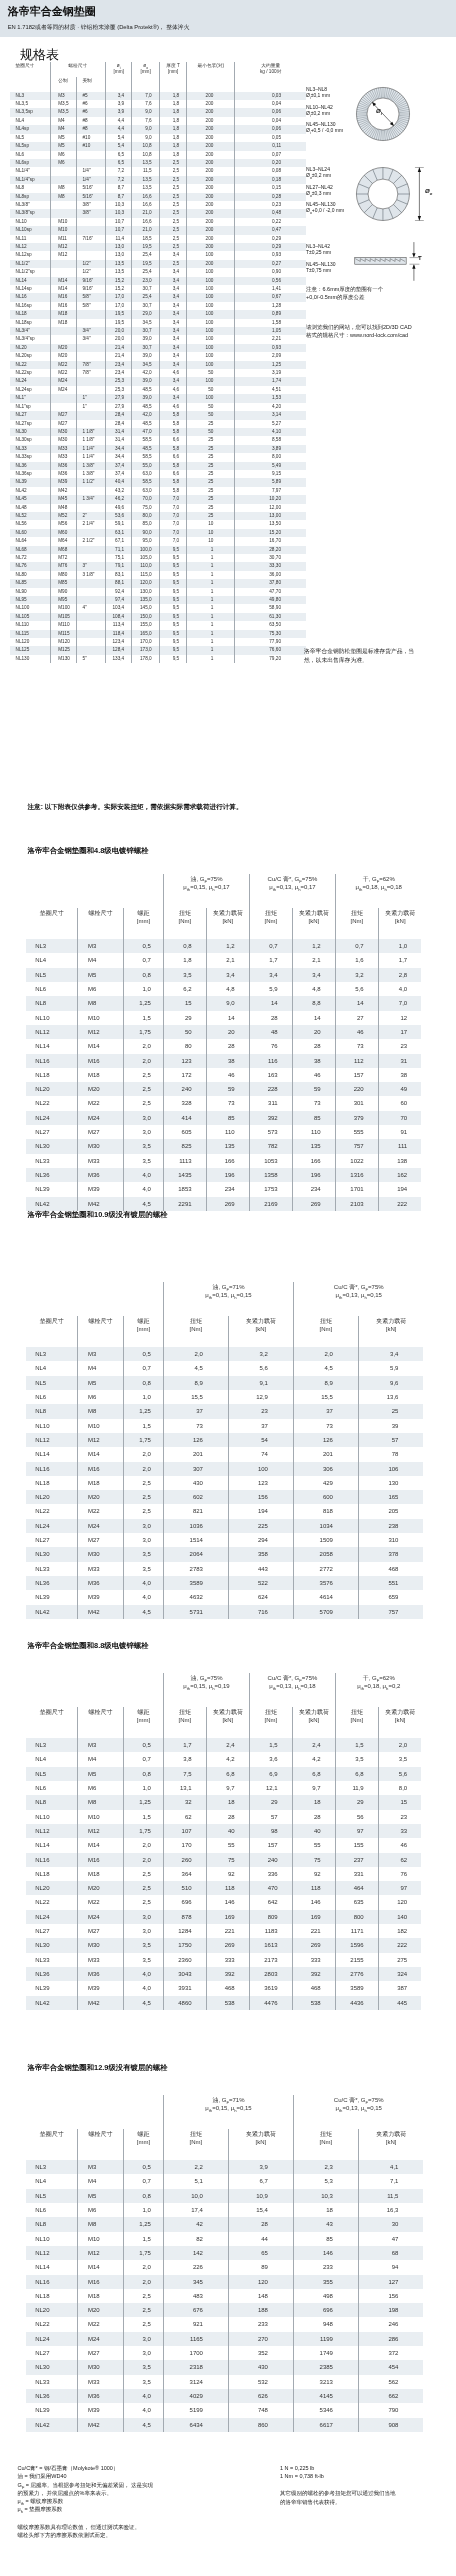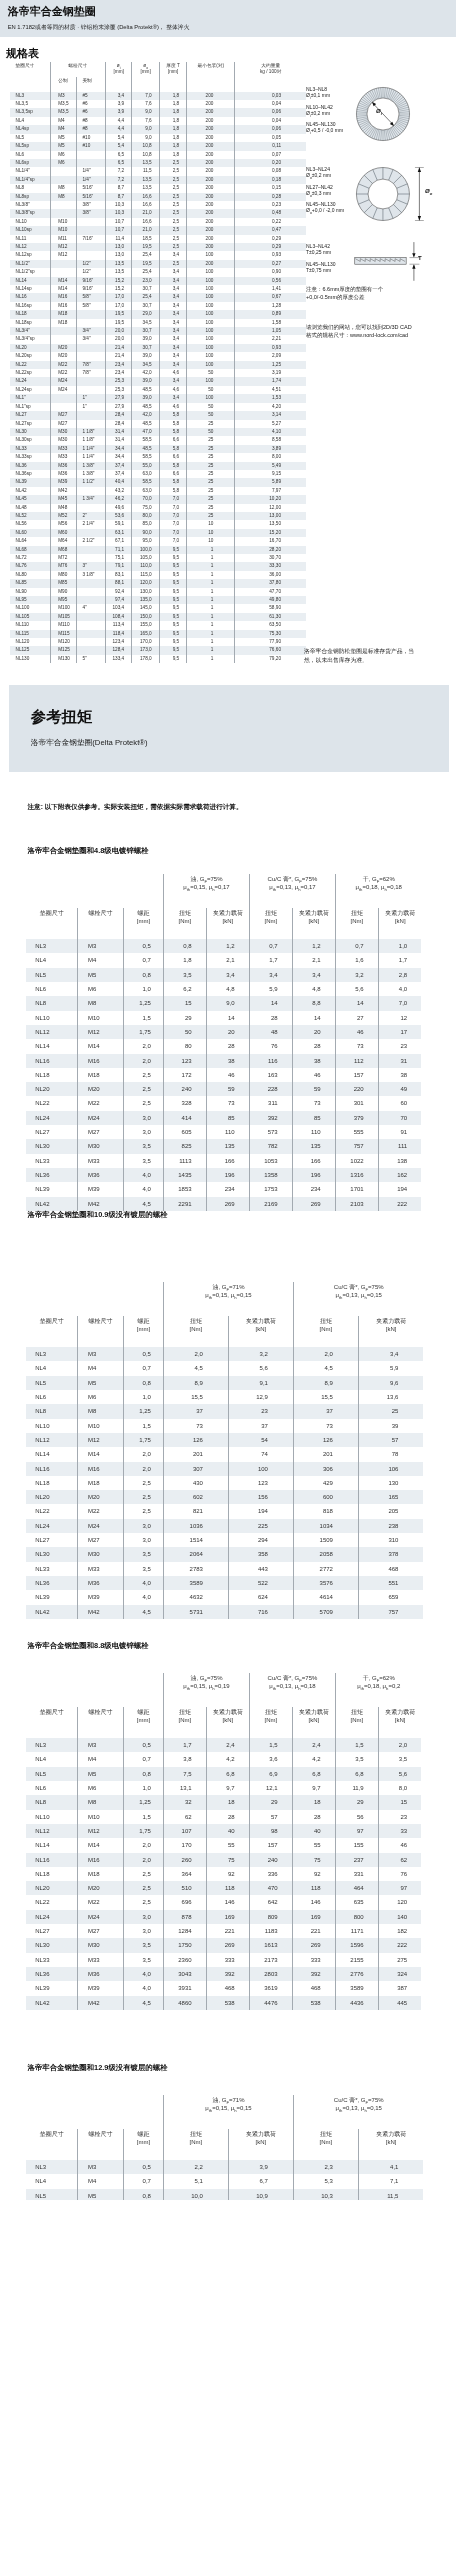--- a/index.html
+++ b/index.html
@@ -1,22 +1,22 @@
 <!DOCTYPE html>
 <html style="font-size:8.8px"><head>
 <meta charset="utf-8">
 <style>
   html,body{margin:0;padding:0;background:#fff}
-  .page{position:relative;width:457px;height:2200px;background:#fff;overflow:hidden;
+  .page{position:relative;width:457px;height:2576px;background:#fff;overflow:hidden;
         font-family:"Liberation Sans","DejaVu Sans",sans-serif;color:#2b2b2b}
   
   .band{position:absolute;left:0;top:0;width:457px;height:37px;background:#dde4ea}
   .band .t{position:absolute;left:7.7px;top:4.4px;font-size:11px;font-weight:bold;color:#111}
   .band .s{position:absolute;left:7.7px;top:22.6px;font-size:5.8px;color:#222}
-  .spec-heading{position:absolute;left:6px;top:46px;font-size:11px;font-weight:bold;color:#111}
+  .spec-heading{position:absolute;left:20px;top:46px;font-size:13px;font-weight:normal;color:#111}
   
   .spec-wrap{position:absolute;left:10px;top:62px}
   table{border-collapse:collapse;table-layout:fixed}
   .spec{width:296px;font-size:4.7px;color:#333}
   .spec th{font-weight:normal;font-size:4.7px;color:#333;vertical-align:top;padding:1.1px 0 0;text-align:center;line-height:1.2}
   .spec thead tr:first-child th{height:14.3px}
   .spec thead tr:last-child th{height:13.2px}
   .spec td{height:8.4px;padding:0;line-height:8.4px;white-space:nowrap}
   .spec .vl,.tq .vl{border-left:0.6px solid #a3aab1}
   .spec tr.odd td,.tq tr.odd td{background:#e9eef2}
@@ -929,24 +929,20 @@
       </svg>
       <div class="dimlab" style="left:112px;top:13.2px;font-style:normal">T</div>
     </div>
 
     <div class="note" style="top:286px;width:149px">注意：6.6mm厚度的垫圈有一个<br>+0,0/-0.5mm的厚度公差</div>
     <div class="note" style="top:324px;width:151px">请浏览我们的网站，您可以找到2D/3D CAD<br>格式的规格尺寸：www.nord-lock.com/cad</div>
   </div>
 
   <div class="stock-note">洛帝牢合金钢防松垫圈是标准存货产品，当<br>然，以未出售库存为准。</div>
 
-  <div class="banner">
-    <div class="bt">参考扭矩</div>
-    <div class="bs">洛帝牢合金钢垫圈(Delta Protekt®)</div>
-  </div>
 
   <div class="notice">注意: 以下附表仅供参考。实际安装扭矩，需依据实际需求载荷进行计算。</div>
 
   <div>
     <div class="tqt" style="top:846px">洛帝牢合金钢垫圈和4.8级电镀锌螺栓</div>
     <div class="tq-wrap" style="top:874px">
         <table class="tq g3">
           <colgroup>
             <col style="width:51px">
             <col style="width:46px">

